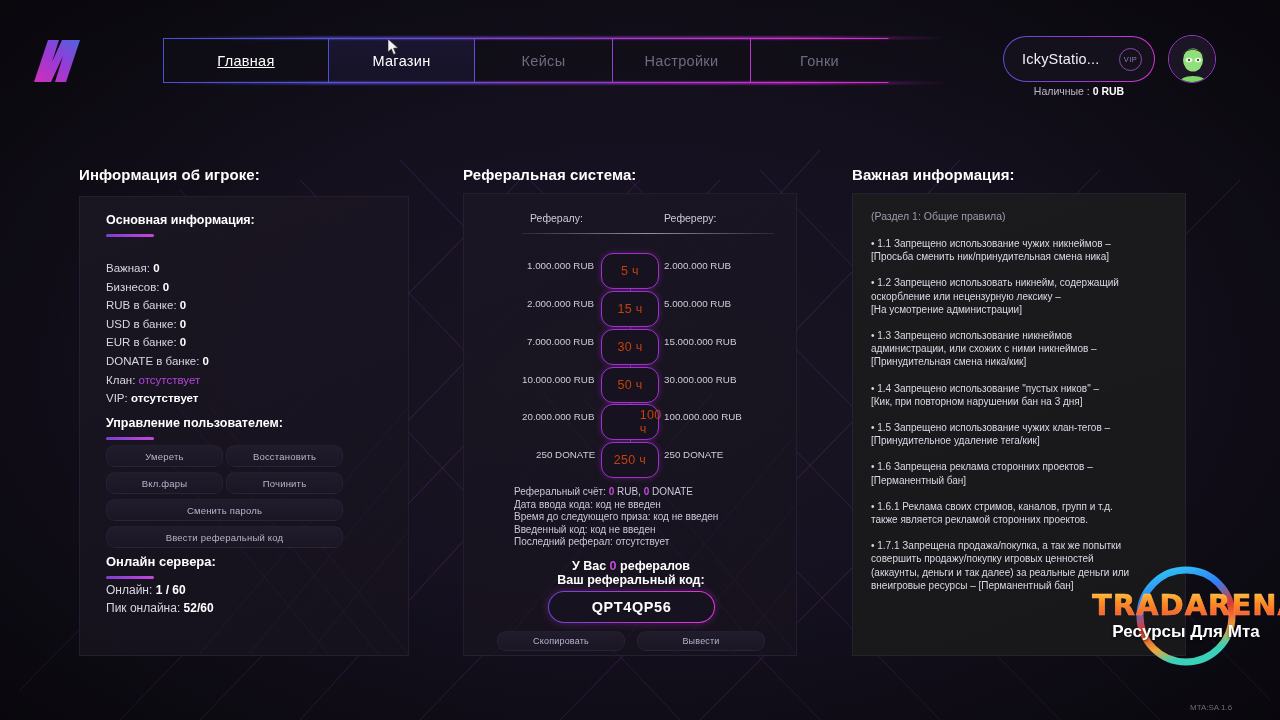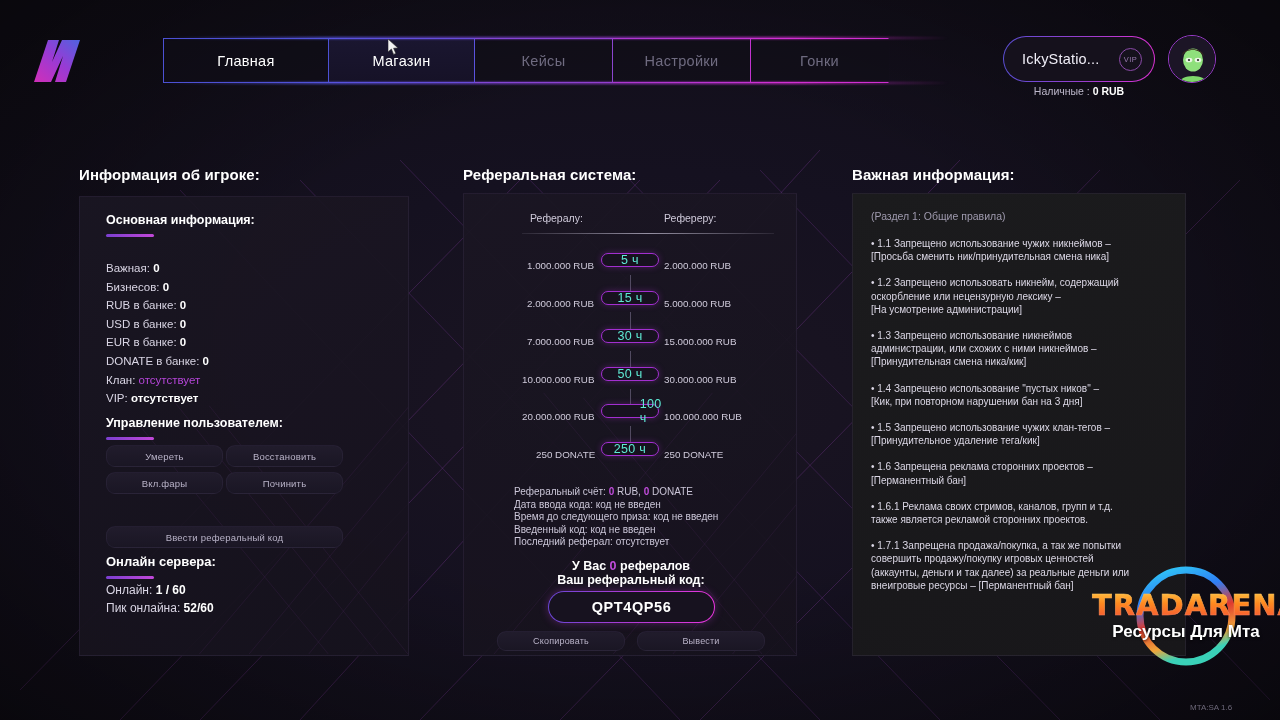--- a/index.html
+++ b/index.html
@@ -44,21 +44,21 @@
     display:flex; align-items:center; justify-content:center;
     font-size:14.5px;
     letter-spacing:.3px;
     color:#6f6b80;
     background:rgba(17,14,24,.55);
     border-top:1.4px solid transparent;
     border-bottom:1.4px solid transparent;
     border-right:1.4px solid transparent;
   }
   .nav-item:first-child{ border-left:1.4px solid transparent; }
-  .nav-item.n0{ width:166px; border-color:#4c51d4; color:#ffffff; }
+  .nav-item.n0{ width:166px; border-color:#4c51d4; color:#ffffff;text-decoration:underline; }
   .nav-item.n1{ width:146px; border-color:#5a52dd; color:#ffffff;
                 background:linear-gradient(180deg,#1a1630 0%,#161227 100%); }
   .nav-item.n2{ width:138px; border-color:#8b45cf; }
   .nav-item.n3{ width:138px; border-color:#c133cf; }
   .nav-item.n4{ width:138px; border-color:#d02fd0; border-right-color:transparent;}
   #nav-glow-top, #nav-glow-bot{
     position:absolute; left:163px; width:786px; height:2px; z-index:5;
     background:linear-gradient(90deg, rgba(80,80,220,0) 0%, rgba(86,84,223,.95) 22%, rgba(150,60,210,.9) 55%, rgba(214,47,214,.9) 80%, rgba(214,47,214,0) 100%);
     filter:blur(1.1px);
   }
@@ -123,25 +123,25 @@
     display:flex; align-items:center; justify-content:center;
     font-size:9.5px; color:#b9b3c8; letter-spacing:.2px;
   }
 
   
   .ref-head{ font-size:10.5px; color:#cfcada;text-align:center; }
   .ref-hr{ position:absolute; height:1.3px;
            background:linear-gradient(90deg,rgba(170,165,185,.12),rgba(190,185,205,.75),rgba(170,165,185,.12)); }
   .ref-amt{ font-size:9.8px; color:#cfcada; white-space:nowrap; }
   .hour-pill{
-    position:absolute; width:58px; height:14px; border-radius:12px;
+    position:absolute; width:58px; height:36px; border-radius:12px;
     border:1.6px solid #a22fd0;
     background:#17121f;
     display:flex; align-items:center; justify-content:center;
-    font-size:12.5px; color:#5eead4; letter-spacing:.3px;
+    font-size:12.5px; color:#c2410c; letter-spacing:.3px;
     box-shadow:0 0 6px rgba(170,50,210,.35);
   }
   .pill-conn{ position:absolute; width:1.2px; background:rgba(150,140,175,.45); }
 
   .info-line{ font-size:10px; color:#cbc6d8; line-height:12.6px; }
   .info-line .z{ color:#c24ddd; font-weight:700; }
 
   #refcode-box{
     position:absolute; left:548px; top:591px; width:167px; height:32px;
     border-radius:16px; border:1.8px solid transparent;
@@ -298,20 +298,21 @@
 
   <div style="position:absolute; left:26px; top:219px;">
     <div class="sec-head">Управление пользователем:</div>
     <div class="sec-rule"></div>
   </div>
 
   <div class="btn" style="position:absolute; left:26px;  top:248px; width:117px; height:22px;">Умереть</div>
   <div class="btn" style="position:absolute; left:146px; top:248px; width:117px; height:22px;">Восстановить</div>
   <div class="btn" style="position:absolute; left:26px;  top:275px; width:117px; height:22px;">Вкл.фары</div>
   <div class="btn" style="position:absolute; left:146px; top:275px; width:117px; height:22px;">Починить</div>
+  <div class="btn" style="position:absolute; left:26px;  top:302px; width:237px; height:22px;">Сменить пароль</div>
   <div class="btn" style="position:absolute; left:26px;  top:329px; width:237px; height:22px;">Ввести реферальный код</div>
 
   <div style="position:absolute; left:26px; top:357px;">
     <div class="sec-head" style="font-size:13px;">Онлайн сервера:</div>
     <div class="sec-rule"></div>
   </div>
   <div class="stat" style="position:absolute; left:26px; top:384px; font-size:12px;">
     <span>Онлайн:</span>
     <b>1 / 60</b>
   </div>

